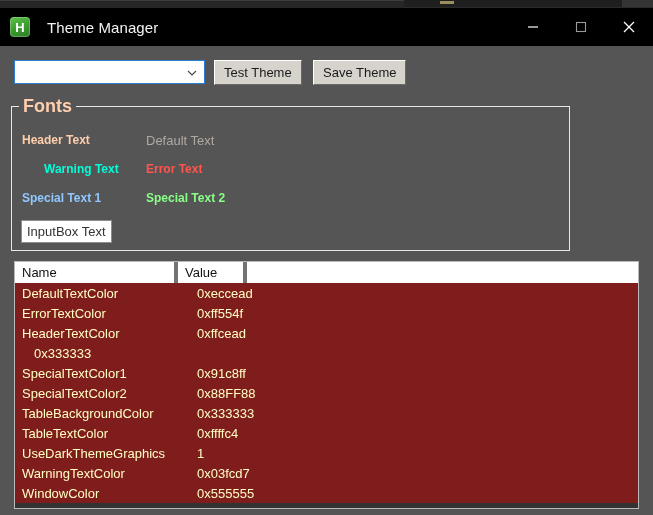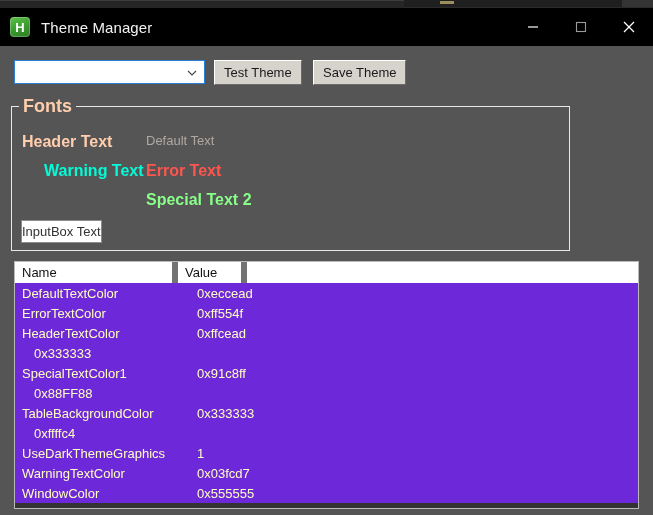--- a/index.html
+++ b/index.html
@@ -75,21 +75,21 @@
   #app-icon span {
     color: #ffffff;
     font-size: 13px;
     font-weight: bold;
     line-height: 1;
     font-family: "Liberation Sans", sans-serif;
   }
   #window-title {
     color: #f2f2f2;
     font-size: 15px;
-    margin-left: 11px;
+    margin-left: 17px;
     white-space: nowrap;
     letter-spacing: 0.1px;
     text-align: center;
   }
   #window-controls {
     position: absolute;
     right: 0; top: 0;
     height: 38px;
     display: flex;
   }
@@ -163,41 +163,41 @@
     left: 19px; top: 91px;
     background: #555555;
     padding: 0 4px;
     font-size: 18px;
     font-weight: bold;
     color: #ffcead;
     line-height: 14px;
   }
   .font-sample {
     position: absolute;
-    font-size: 16px;
+    font-size: 12px;
     font-weight: bold;
     white-space: nowrap;
     font-family: "Liberation Sans", sans-serif;
   }
   #sample-header    { left: 22px;  top: 125px; }
   #sample-default   { left: 146px; top: 125px; font-weight: normal; font-size: 13px; }
   #sample-warning   { left: 22px;  top: 154px; margin-left: 22px; }
   #sample-error     { left: 146px; top: 154px; }
   #sample-special1  { left: 22px;  top: 183px; }
   #sample-special2  { left: 146px; top: 183px; }
   #sample-inputbox {
     position: absolute;
     left: 21px; top: 212px;
     height: 23px;
     background: #ffffff;
     border: 1px solid #8d8d8d;
     box-sizing: border-box;
     display: flex;
     align-items: center;
-    padding: 0 0;
+    padding: 0 5px;
     font-size: 13px;
     color: #333333;
     white-space: nowrap;
   }
 
   
   #property-table {
     position: absolute;
     left: 14px; top: 253px;
     width: 625px; height: 248px;
@@ -213,27 +213,27 @@
     box-sizing: border-box;
   }
   #table-header .th {
     box-sizing: border-box;
     height: 21px;
     display: flex;
     align-items: center;
     padding-left: 7px;
     font-size: 13px;
     color: #111111;
-    border-right: 6px solid #737373;
+    border-right: 4px solid #737373;
     white-space: nowrap;
   }
   #table-header .th.col-name  { width: 163px; }
   #table-header .th.col-value { width: 69px; }
   #table-header .th.col-blank { flex: 1; border-right: none; }
-  #table-body { background: #6d28d9; }
+  #table-body { background: #7f1d1d; }
   .table-row {
     display: flex;
     height: 20px;
     align-items: center;
   }
   .table-row .td {
     box-sizing: border-box;
     font-size: 13px;
     color: #ffffc4;
     padding-left: 7px;
@@ -293,20 +293,21 @@
     <div class="toolbar-button" id="test-theme-button">Test Theme</div>
   </div>
 
   <div id="fonts-group"></div>
   <div id="fonts-legend">Fonts</div>
 
   <div class="font-sample" id="sample-header" style="color:#ffcead">Header Text</div>
   <div class="font-sample" id="sample-default" style="color:#b0a9a2">Default Text</div>
   <div class="font-sample" id="sample-warning" style="color:#03fcd7">Warning Text</div>
   <div class="font-sample" id="sample-error" style="color:#ff554f">Error Text</div>
+  <div class="font-sample" id="sample-special1" style="color:#91c8ff">Special Text 1</div>
   <div class="font-sample" id="sample-special2" style="color:#88ff88">Special Text 2</div>
 
   <div id="sample-inputbox">
     <span>InputBox Text</span>
   </div>
 
   <div id="property-table">
     <div id="table-header">
       <div class="th col-name">Name</div>
       <div class="th col-value">Value</div>
@@ -331,29 +332,31 @@
         <div class="table-row">
           <div class="td col-value">0x333333</div>
           <div class="td col-blank"></div>
         </div>
         <div class="table-row">
           <div class="td col-name">SpecialTextColor1</div>
           <div class="td col-value">0x91c8ff</div>
           <div class="td col-blank"></div>
         </div>
         <div class="table-row">
+          <div class="td col-name">SpecialTextColor2</div>
           <div class="td col-value">0x88FF88</div>
           <div class="td col-blank"></div>
         </div>
         <div class="table-row">
           <div class="td col-name">TableBackgroundColor</div>
           <div class="td col-value">0x333333</div>
           <div class="td col-blank"></div>
         </div>
         <div class="table-row">
+          <div class="td col-name">TableTextColor</div>
           <div class="td col-value">0xffffc4</div>
           <div class="td col-blank"></div>
         </div>
         <div class="table-row">
           <div class="td col-name">UseDarkThemeGraphics</div>
           <div class="td col-value">1</div>
           <div class="td col-blank"></div>
         </div>
         <div class="table-row">
           <div class="td col-name">WarningTextColor</div>

